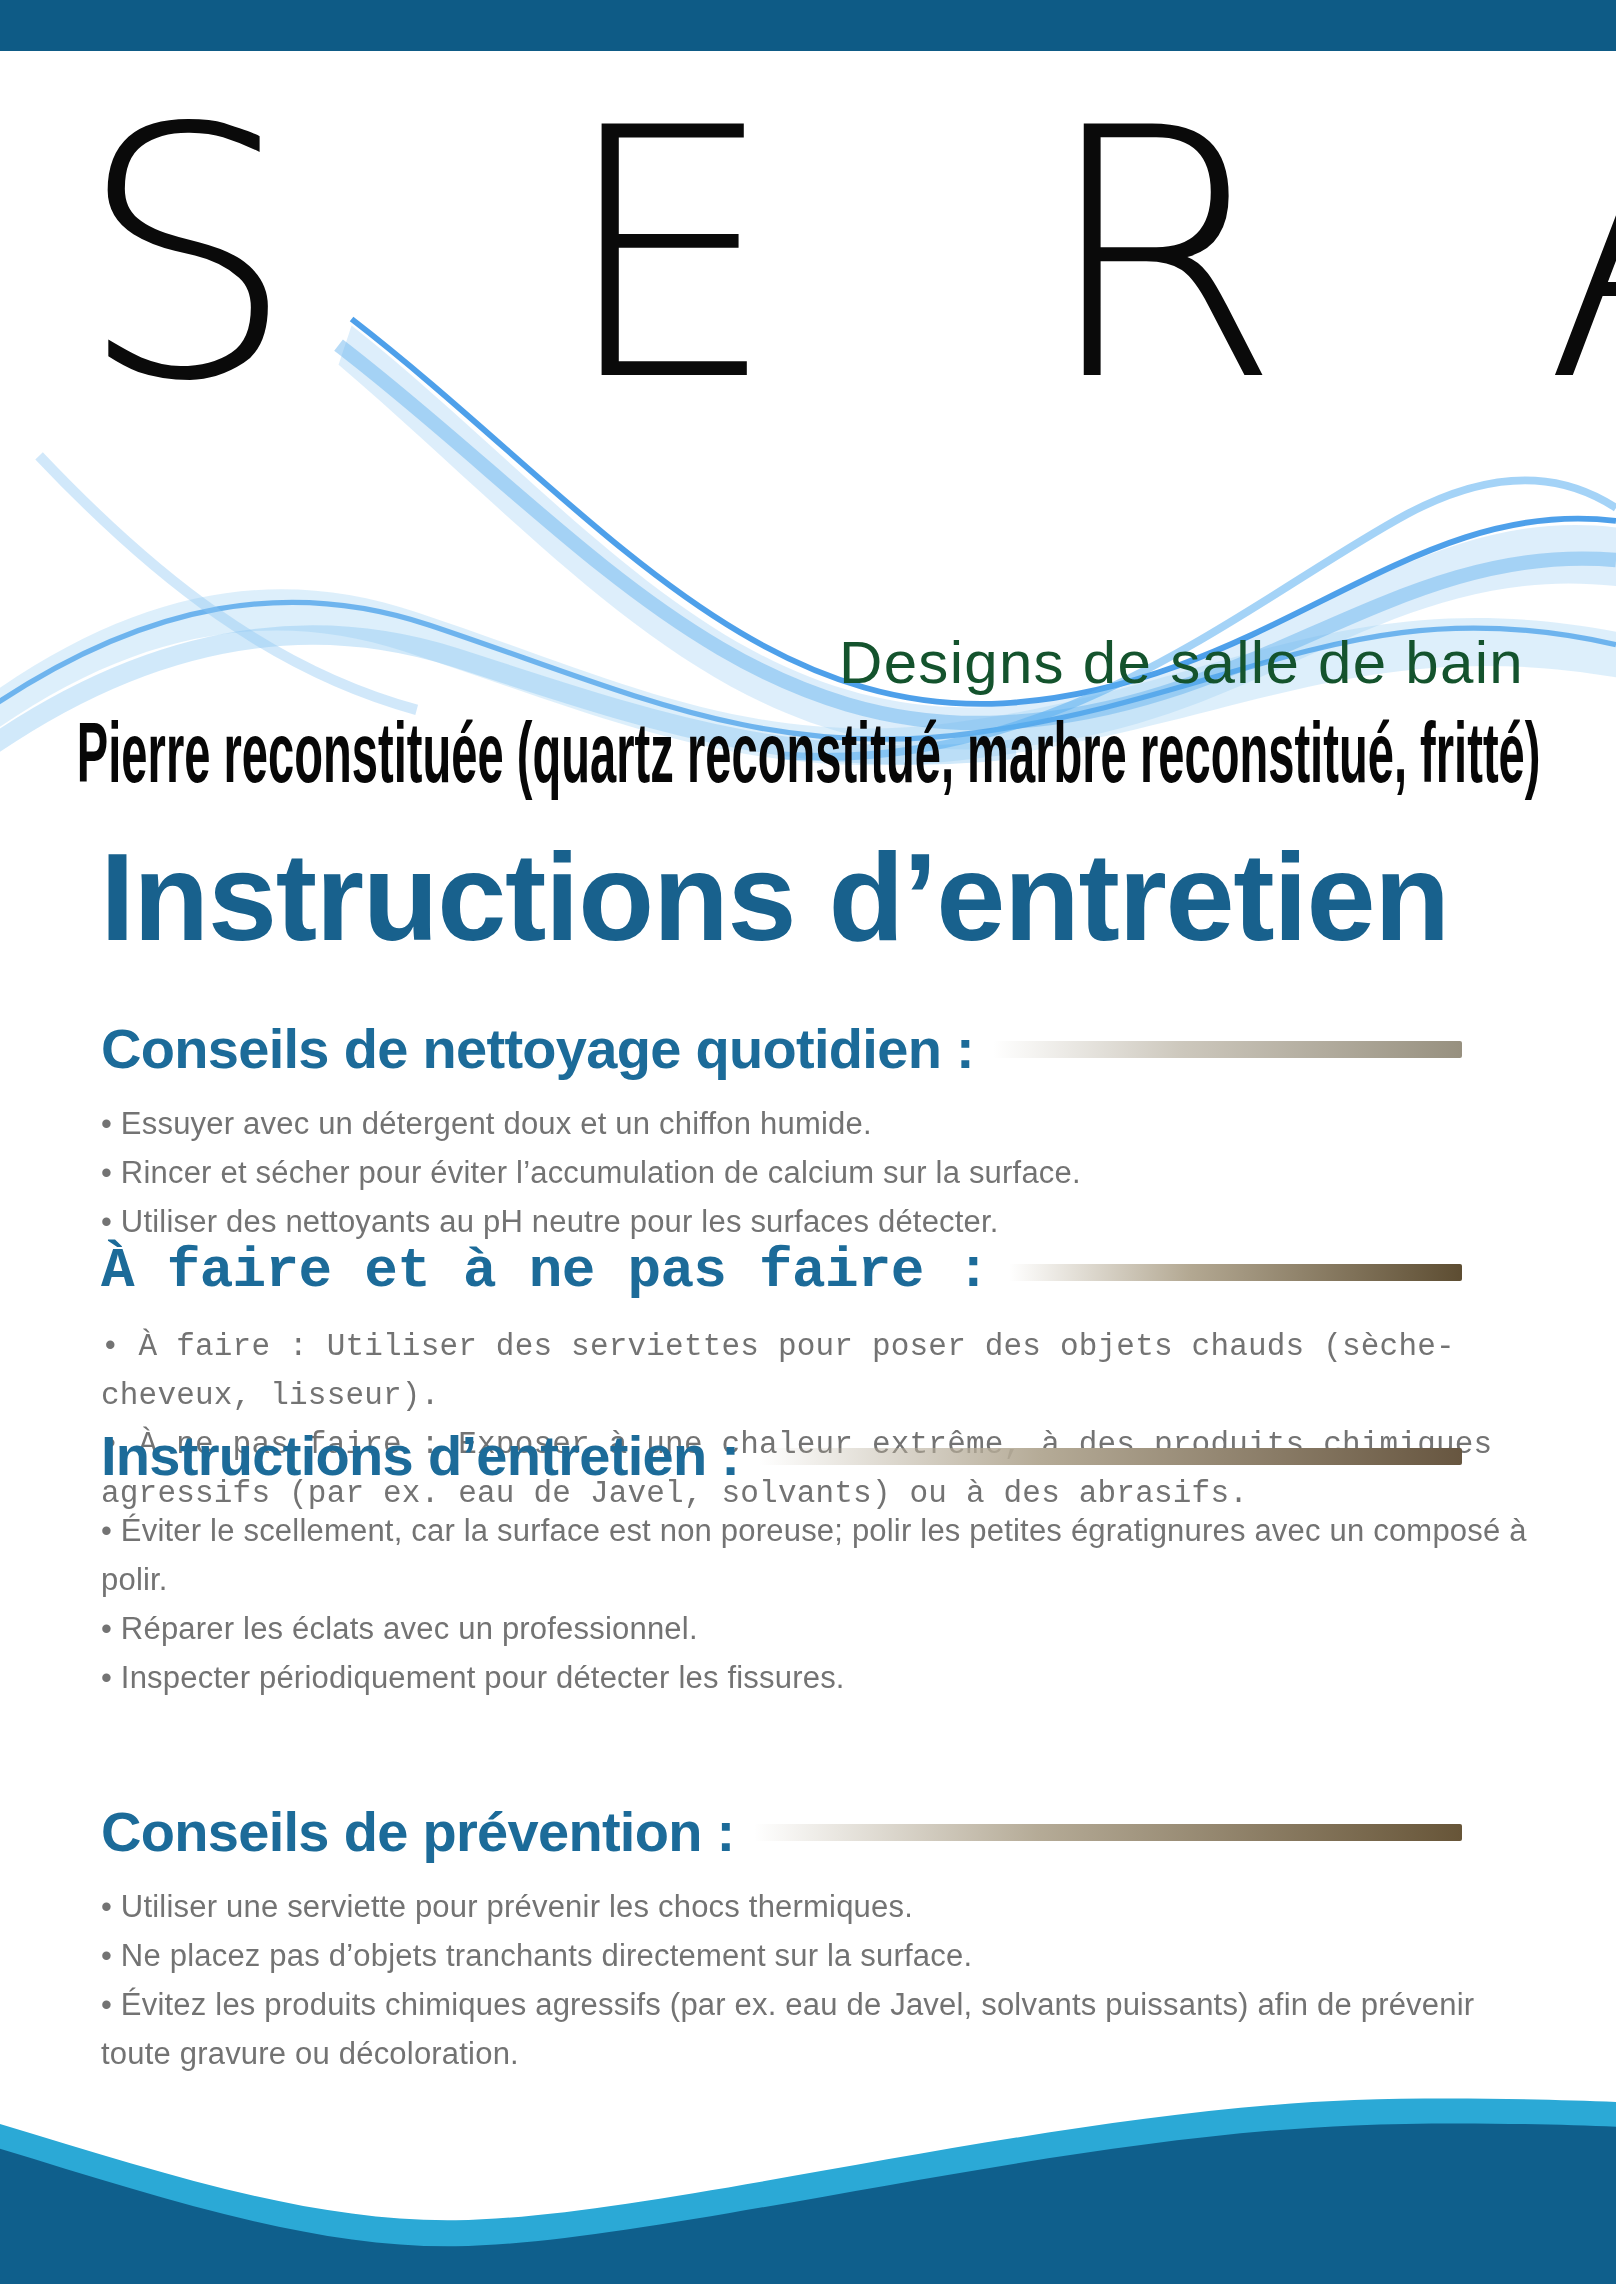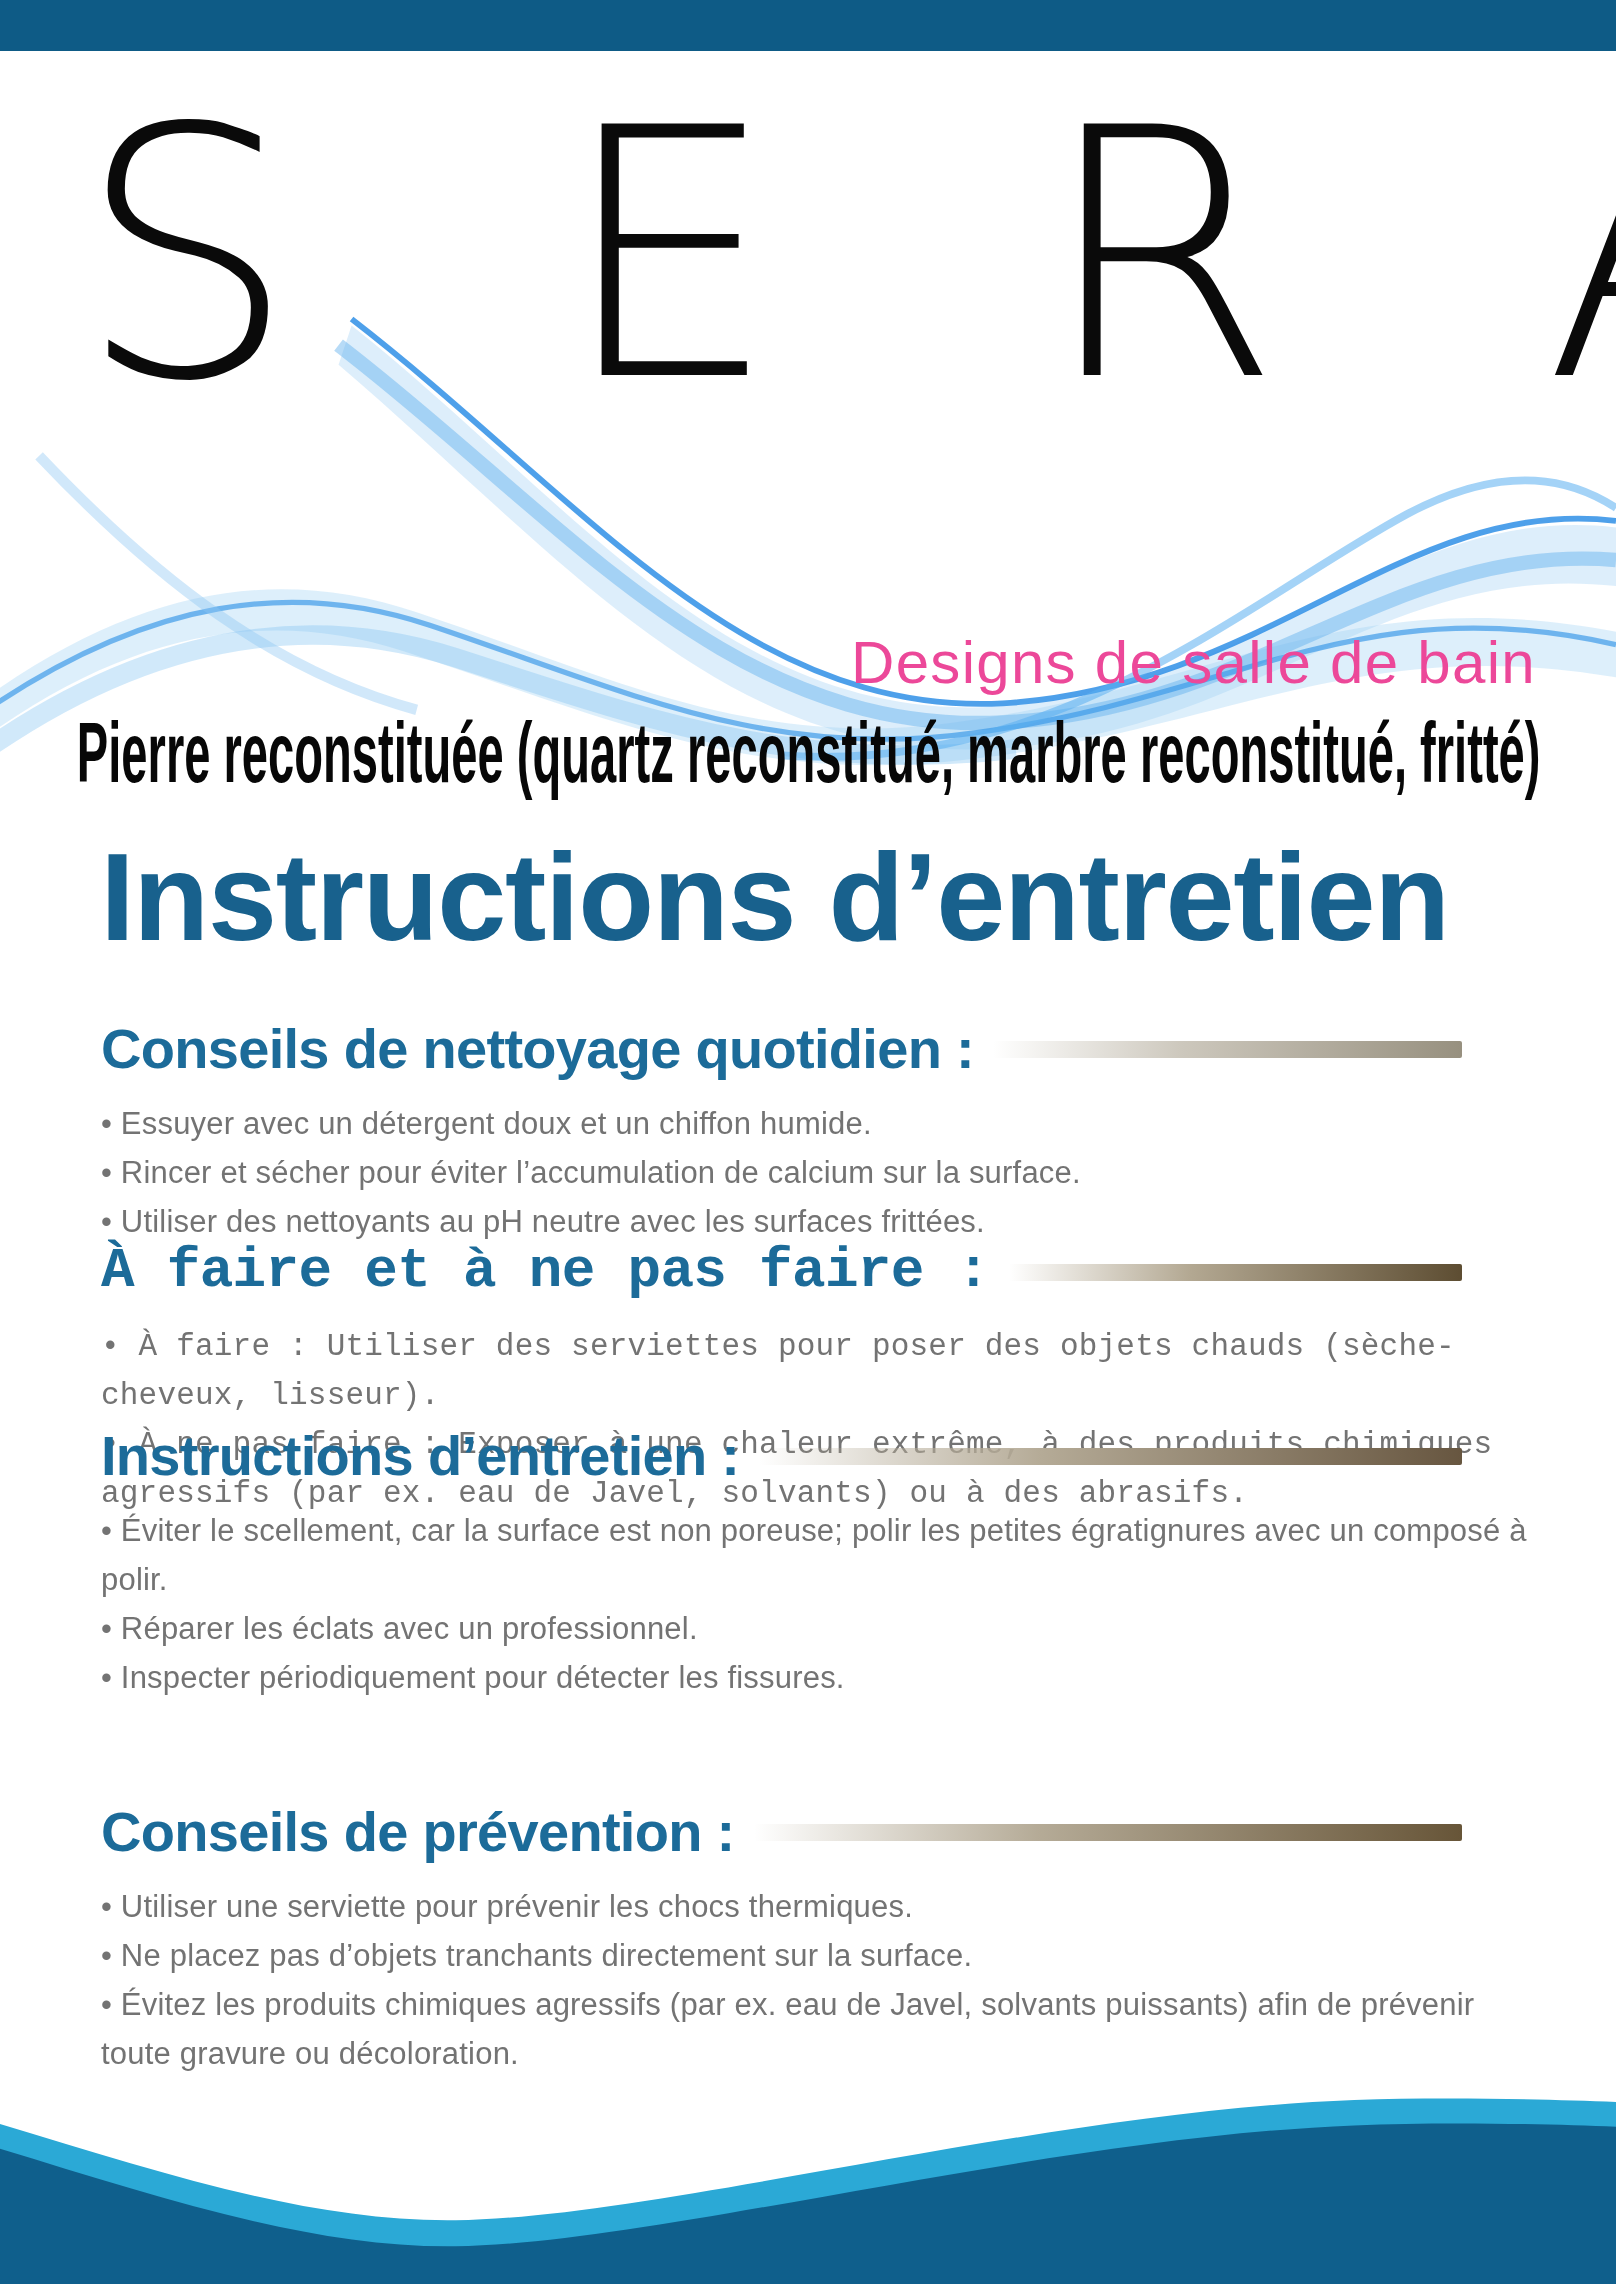--- a/index.html
+++ b/index.html
@@ -22,23 +22,23 @@
     font-family:"DejaVu Sans ExtraLight","DejaVu Sans","Liberation Sans",sans-serif;
     font-weight:200;
     font-size:345px;line-height:1;
     letter-spacing:77px;padding-left:77px;box-sizing:border-box;
     color:#0a0a0a;white-space:nowrap;
   }
   
   .top-wave{position:absolute;top:306px;left:0;width:1616px;height:469px;}
   
   .tagline{
-    position:absolute;top:630px;right:80px;
+    position:absolute;top:630px;right:92px;
     font-size:60px;line-height:1.1;
-    color:#ec4899;letter-spacing:1.3px;white-space:nowrap;
+    color:#14532d;letter-spacing:1.3px;white-space:nowrap;
   }
   
   .headline-svg{position:absolute;top:689px;left:0;width:1616px;height:124px;}
   .headline-svg text{
     font-family:"Liberation Sans","DejaVu Sans",sans-serif;
     font-weight:bold;fill:#070707;
   }
   
   .title-svg{position:absolute;top:826px;left:0;width:1616px;height:143px;}
   .title-svg text{
@@ -105,21 +105,21 @@
   </svg>
 
   <div class="section sec-1">
     <div class="h-row">
       <h3>Conseils de nettoyage quotidien :</h3>
       <div class="grad-bar bar-1"></div>
     </div>
     <div class="items">
       <p>• Essuyer avec un détergent doux et un chiffon humide.</p>
       <p>• Rincer et sécher pour éviter l’accumulation de calcium sur la surface.</p>
-      <p>• Utiliser des nettoyants au pH neutre avec les surfaces frittées.</p>
+      <p>• Utiliser des nettoyants au pH neutre pour les surfaces détecter.</p>
     </div>
   </div>
 
   <div class="section sec-2">
     <div class="h-row">
       <h3>À faire et à ne pas faire :</h3>
       <div class="grad-bar bar-2"></div>
     </div>
     <div class="items">
       <p>• À faire : Utiliser des serviettes pour poser des objets chauds (sèche-cheveux, lisseur).</p>

